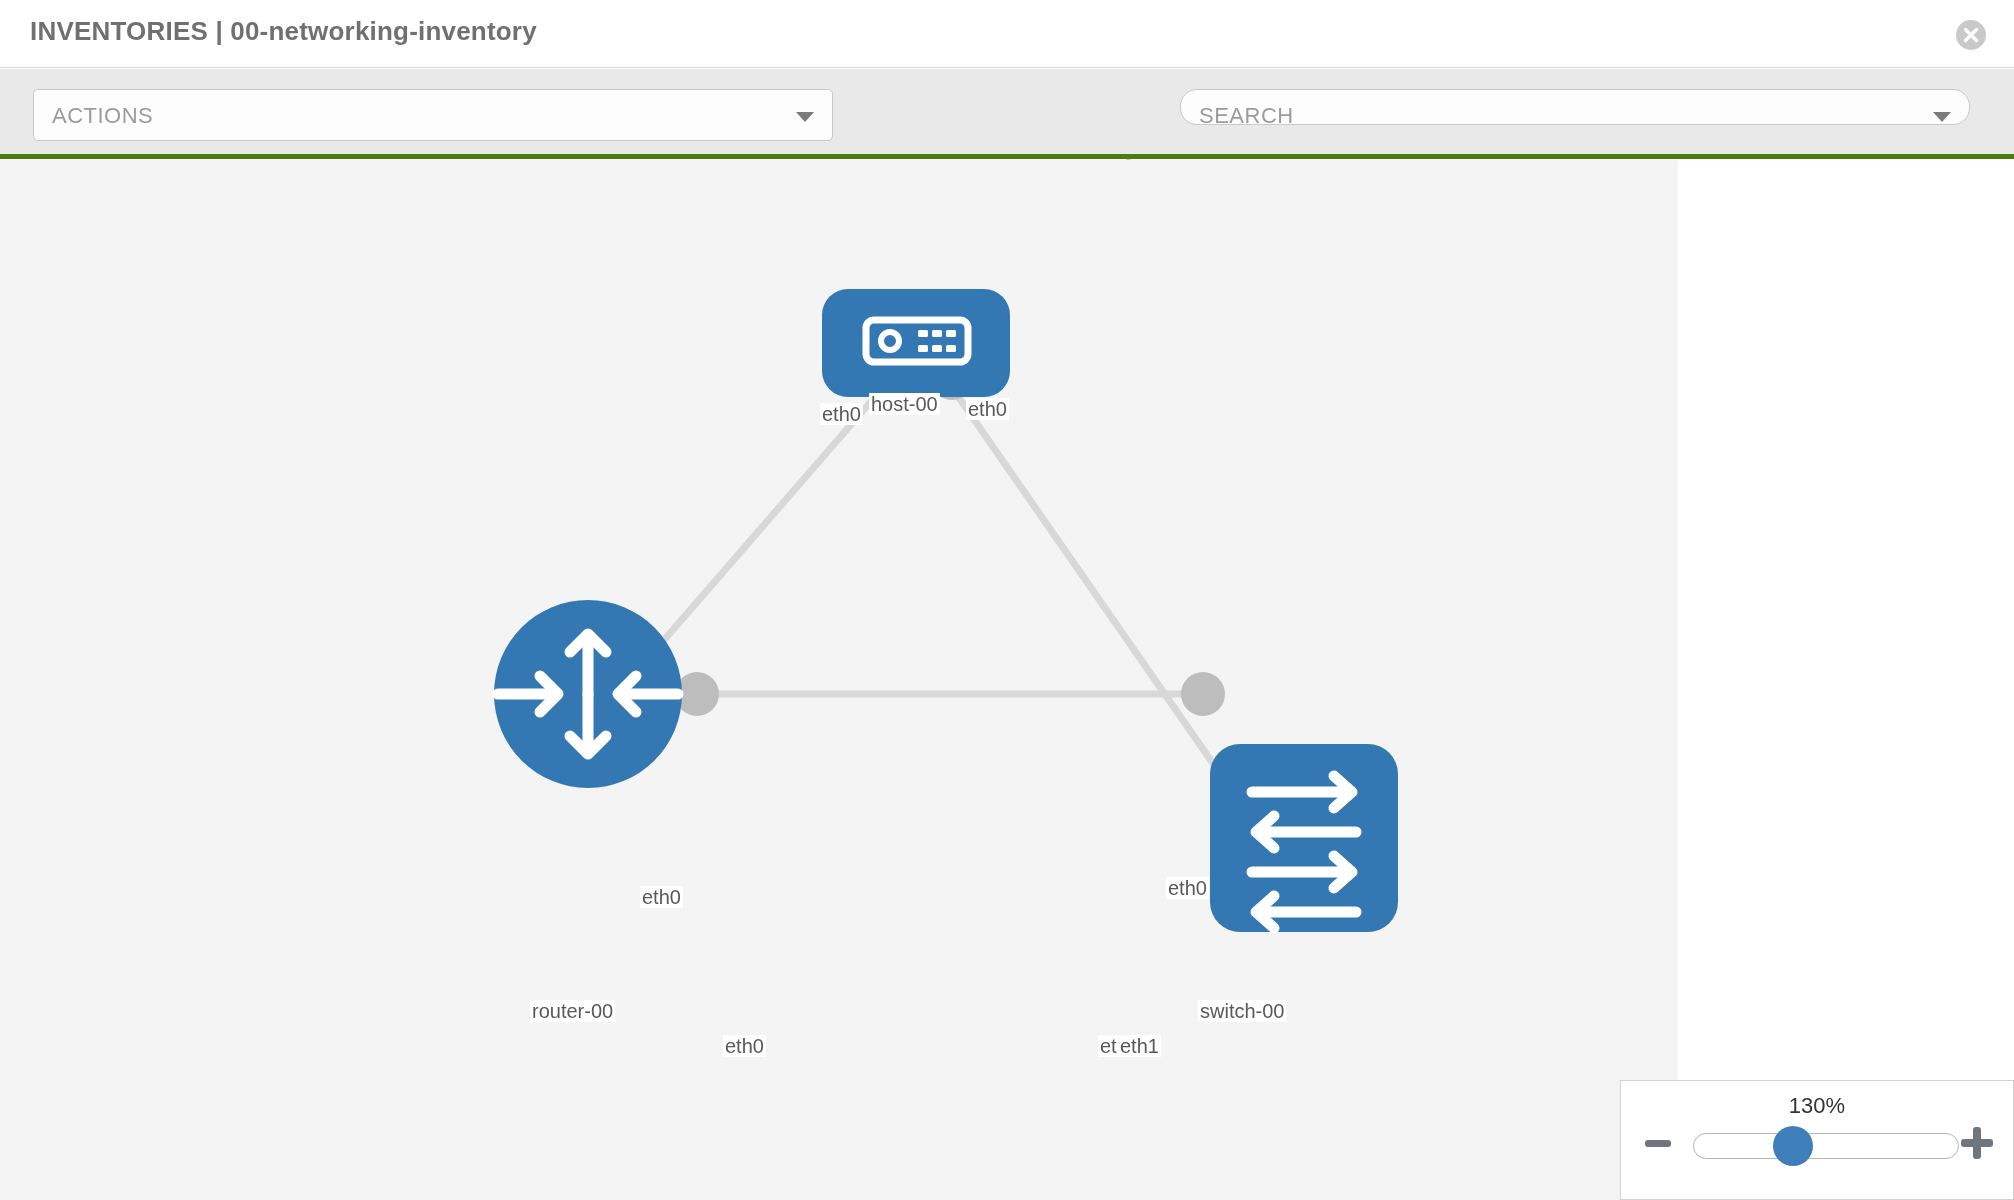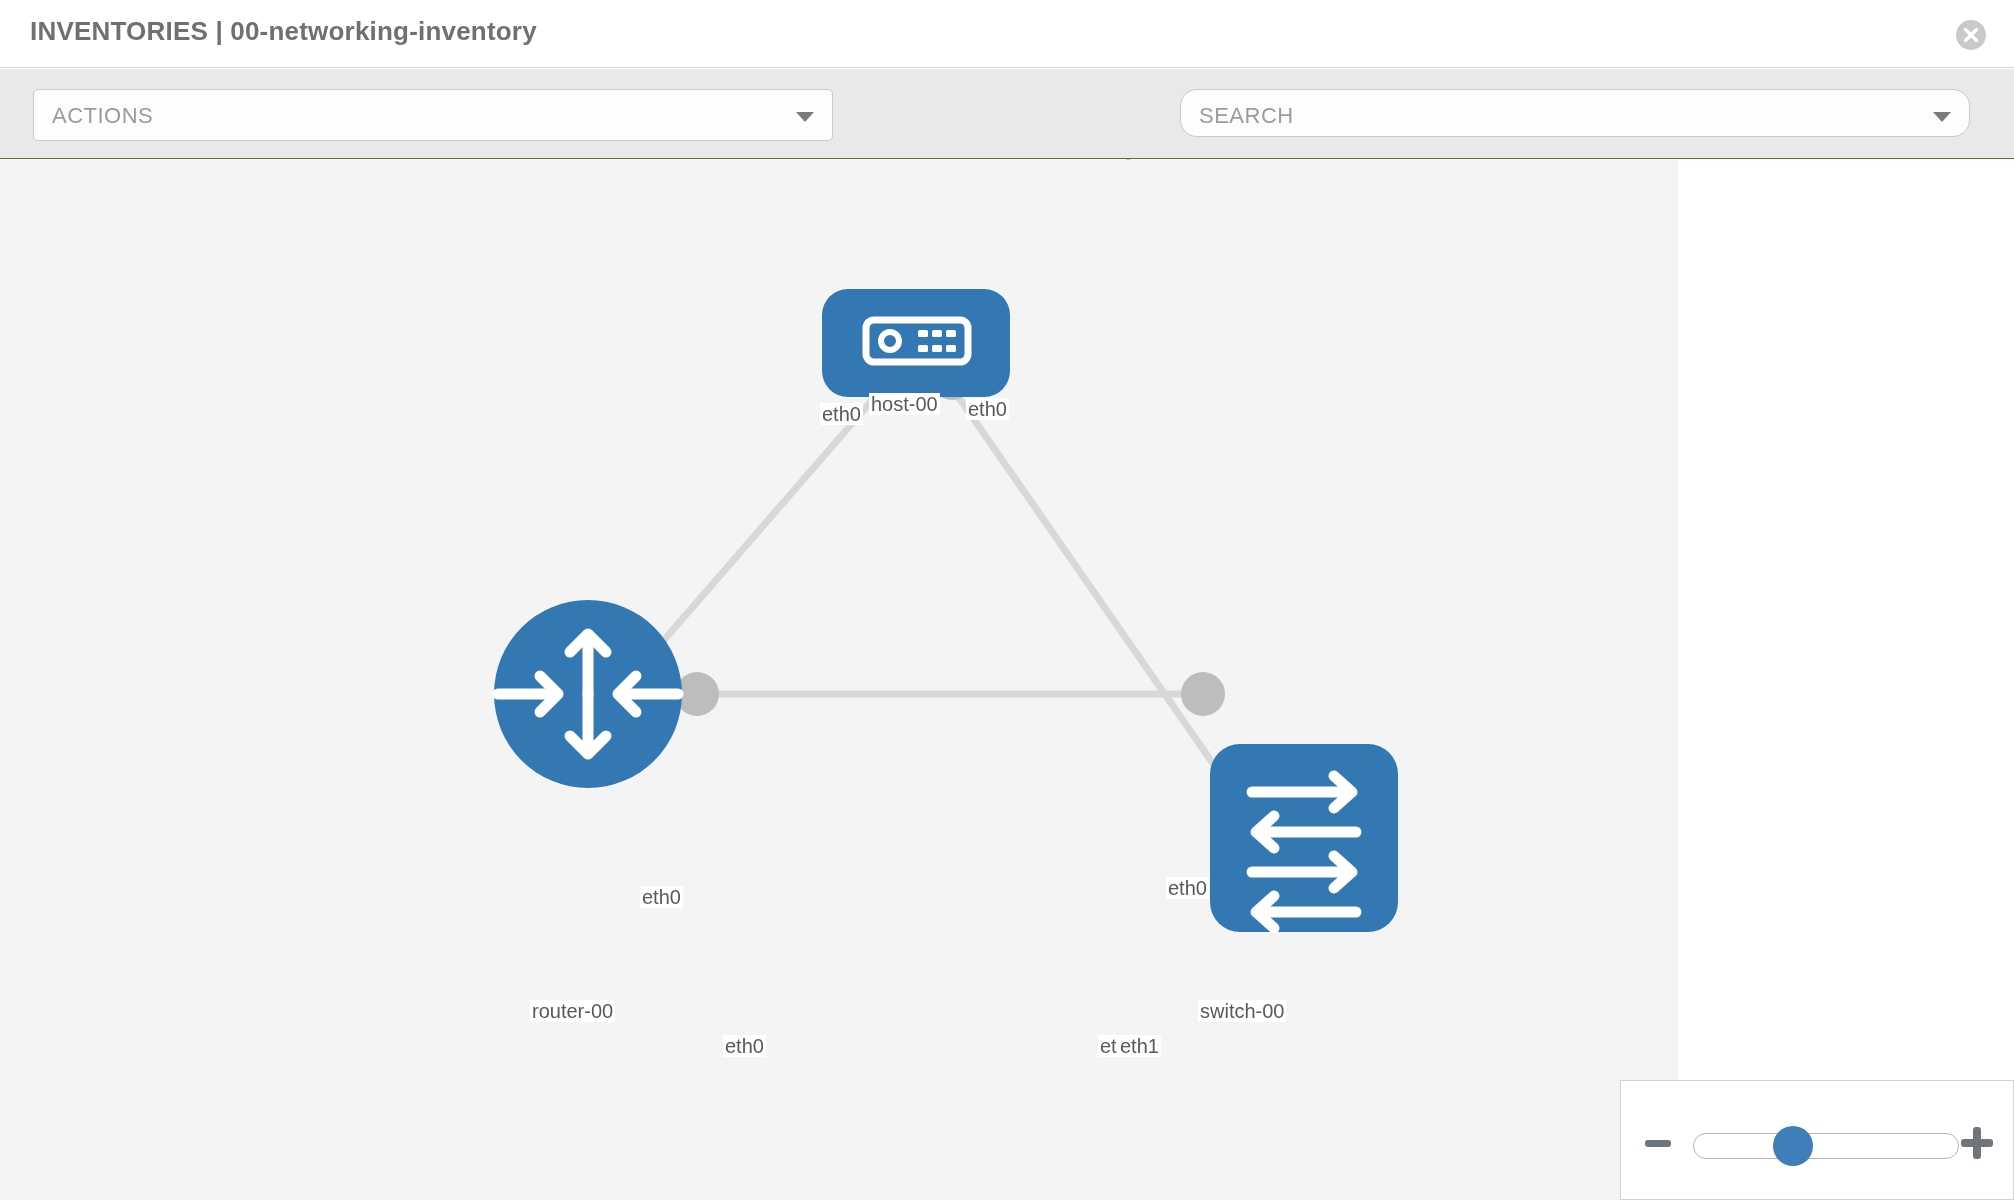--- a/index.html
+++ b/index.html
@@ -46,21 +46,21 @@
     cursor: pointer;
   }
 
   
   .toolbar {
     position: absolute;
     top: 69px; left: 0;
     width: 2014px;
     height: 90px;
     background: #e9e9e9;
-    border-bottom: 1px solid #4d7c0f;
+    border-bottom: 5px solid #4d7c0f;
   }
   .actions-select {
     position: absolute;
     left: 33px;
     top: 20px;
     width: 800px;
     height: 52px;
     background: #fdfdfd;
     border: 1px solid #c9c9c9;
     border-radius: 5px;
@@ -89,21 +89,21 @@
     cursor: pointer;
   }
   .tool-icon.wrench { left: 1043px; }
   .tool-icon.key    { left: 1110px; }
 
   .search-box {
     position: absolute;
     left: 1180px;
     top: 20px;
     width: 790px;
-    height: 48px;
+    height: 36px;
     background: #fdfdfd;
     border: 1px solid #c9c9c9;
     border-radius: 17px;
     cursor: text;
   }
   .search-label {
     position: absolute;
     left: 18px; top: 13px;
     font-size: 22px;
     color: #9b9b9b;
@@ -330,20 +330,21 @@
     <div class="nlabel iface" style="left:723px; top:875px;">eth0</div>
     <div class="nlabel iface" style="left:1098px; top:875px;">eth</div>
     <div class="nlabel iface" style="left:1118px; top:875px;">eth1</div>
 
     <div class="nlabel node-name" style="left:530px; top:840px;">router-00</div>
     <div class="nlabel node-name" style="left:1170px; top:840px;margin-left:28px;">switch-00</div>
 
   </div>
 
   <div class="zoom-panel">
+    <div class="zoom-pct">130%</div>
 
     <div class="zoom-minus">
       <svg width="30" height="30" viewBox="0 0 30 30" aria-hidden="true">
         <rect x="2" y="11" width="26" height="7" rx="3" fill="#6f757c"></rect>
       </svg>
     </div>
 
     <div class="zoom-track"></div>
     <div class="zoom-thumb"></div>
 

